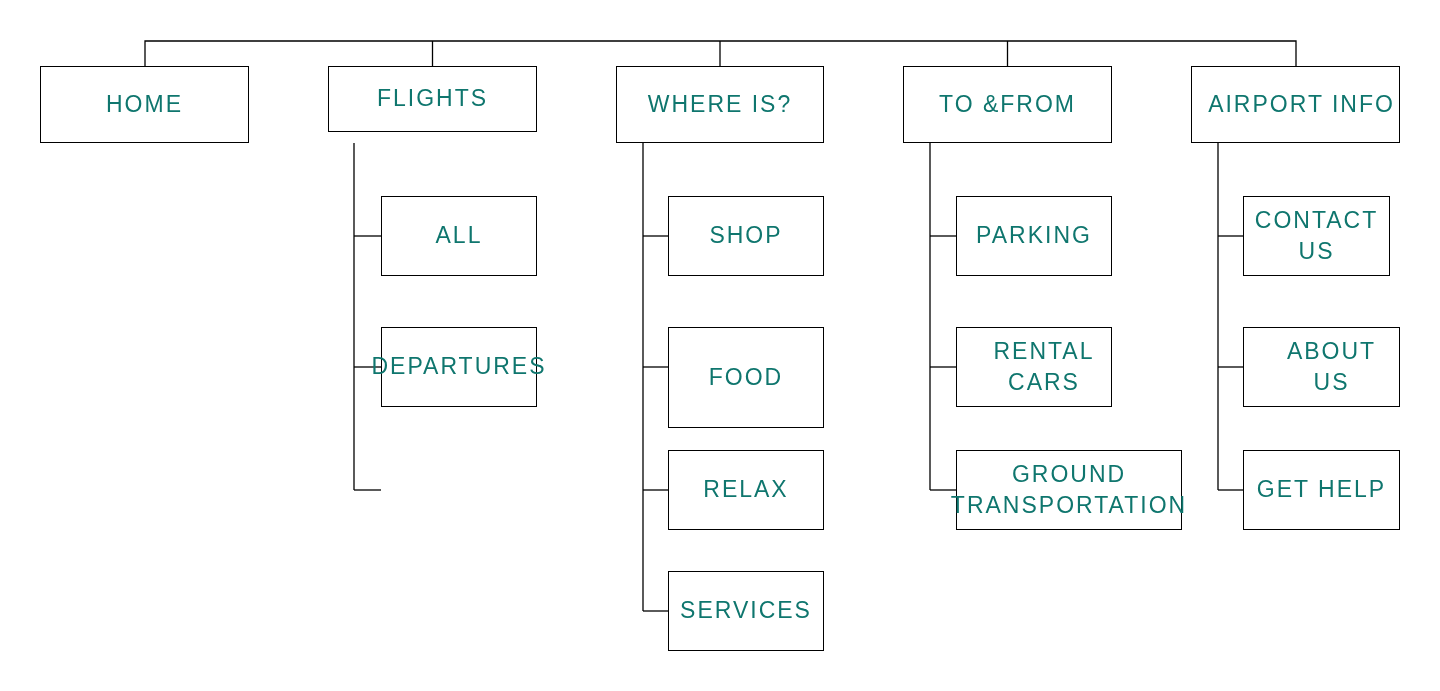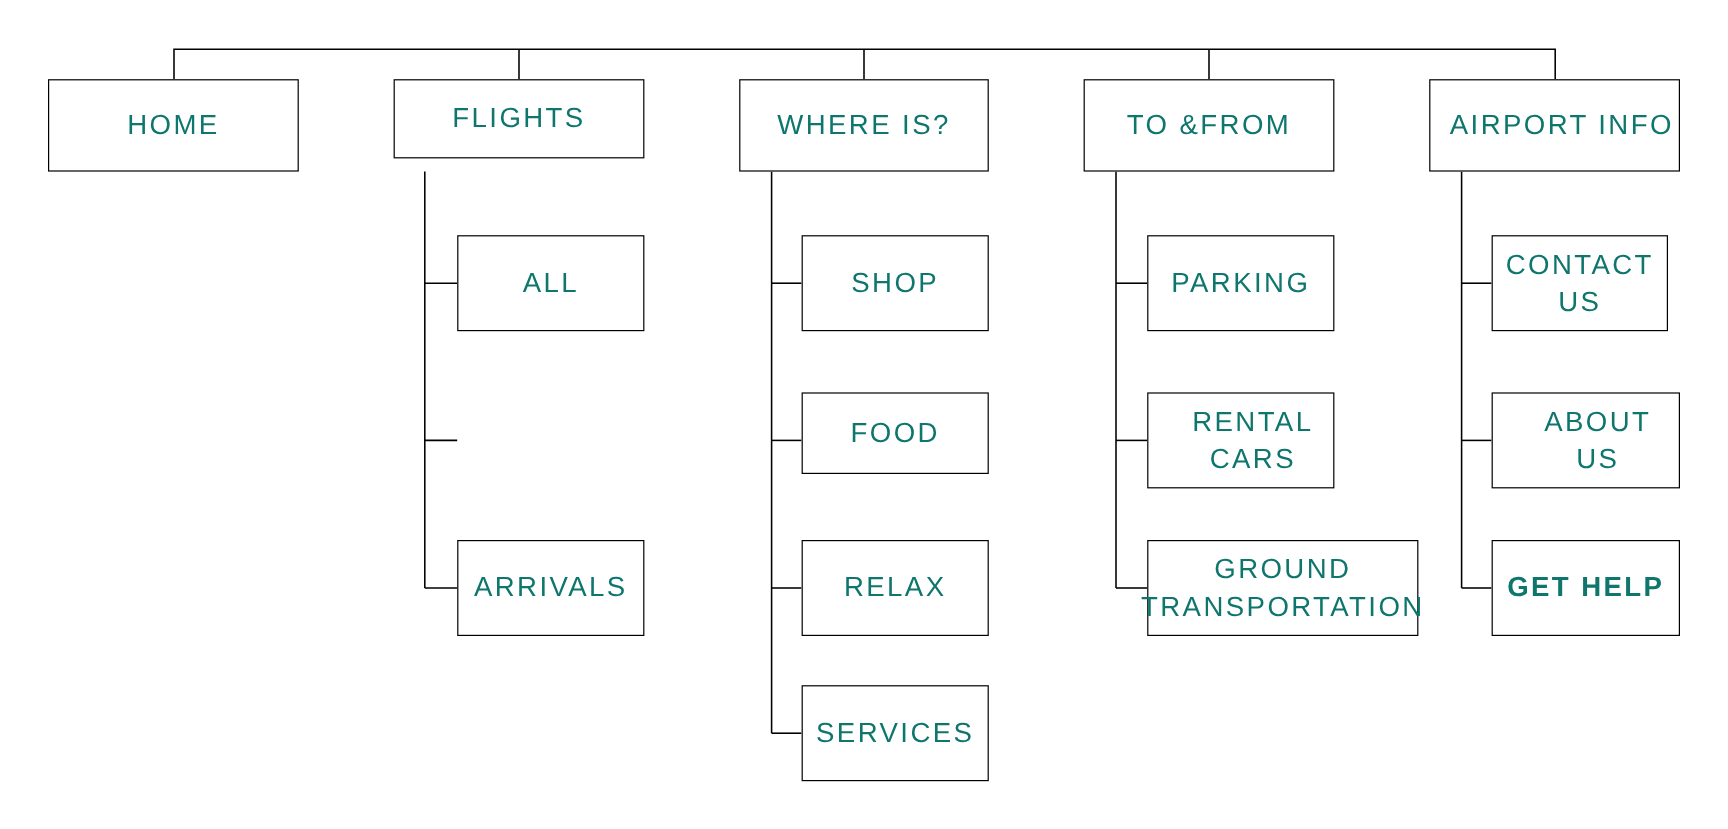--- a/index.html
+++ b/index.html
@@ -43,31 +43,31 @@
   .n-flights     { left: 328px;  top: 66px;  width: 209px; height: 66px; }
   .n-whereis     { left: 616px;  top: 66px;  width: 208px; height: 77px; }
   .n-tofrom      { left: 903px;  top: 66px;  width: 209px; height: 77px; }
   .n-airportinfo { left: 1191px; top: 66px;  width: 209px; height: 77px; padding-left: 16px; }
   
   .n-all         { left: 381px;  top: 196px; width: 156px; height: 80px; }
   .n-departures  { left: 381px;  top: 327px; width: 156px; height: 80px; }
   .n-arrivals    { left: 381px;  top: 450px; width: 156px; height: 80px; }
   
   .n-shop        { left: 668px;  top: 196px; width: 156px; height: 80px; }
-  .n-food        { left: 668px;  top: 327px; width: 156px; height: 68px; }
+  .n-food        { left: 668px;  top: 327px; width: 156px; height: 101px; }
   .n-relax       { left: 668px;  top: 450px; width: 156px; height: 80px; }
   .n-services    { left: 668px;  top: 571px; width: 156px; height: 80px; }
   
   .n-parking     { left: 956px;  top: 196px; width: 156px; height: 80px; }
   .n-rentalcars  { left: 956px;  top: 327px; width: 156px; height: 80px; padding-left: 24px; }
   .n-groundtrans { left: 956px;  top: 450px; width: 226px; height: 80px; align-items: center; }
   
   .n-contactus   { left: 1243px; top: 196px; width: 147px; height: 80px; }
   .n-aboutus     { left: 1243px; top: 327px; width: 157px; height: 80px; padding-left: 24px; }
-  .n-gethelp     { left: 1243px; top: 450px; width: 157px; height: 80px; font-weight: bold; }
+  .n-gethelp     { left: 1243px; top: 450px; width: 157px; height: 80px; }
 </style>
 </head>
 <body>
 
 <div class="canvas">
 
   <svg class="connectors" viewBox="0 0 1440 691" xmlns="http://www.w3.org/2000/svg">
     <g stroke="#000000" stroke-width="1.3" fill="none">
 
       <path d="M145,66 V41 H1296 V66"></path>
@@ -110,22 +110,22 @@
   <div class="node n-whereis">
     <span>WHERE IS?</span>
   </div>
   <div class="node n-airportinfo">
     <span>AIRPORT INFO</span>
   </div>
 
   <div class="node n-all">
     <span>ALL</span>
   </div>
-  <div class="node n-arrivals">
-    <span>ARRIVALS</span>
+  <div class="node n-departures">
+    <span>DEPARTURES</span>
   </div>
 
   <div class="node n-shop">
     <span>SHOP</span>
   </div>
   <div class="node n-food">
     <span>FOOD</span>
   </div>
   <div class="node n-relax">
     <span>RELAX</span>

